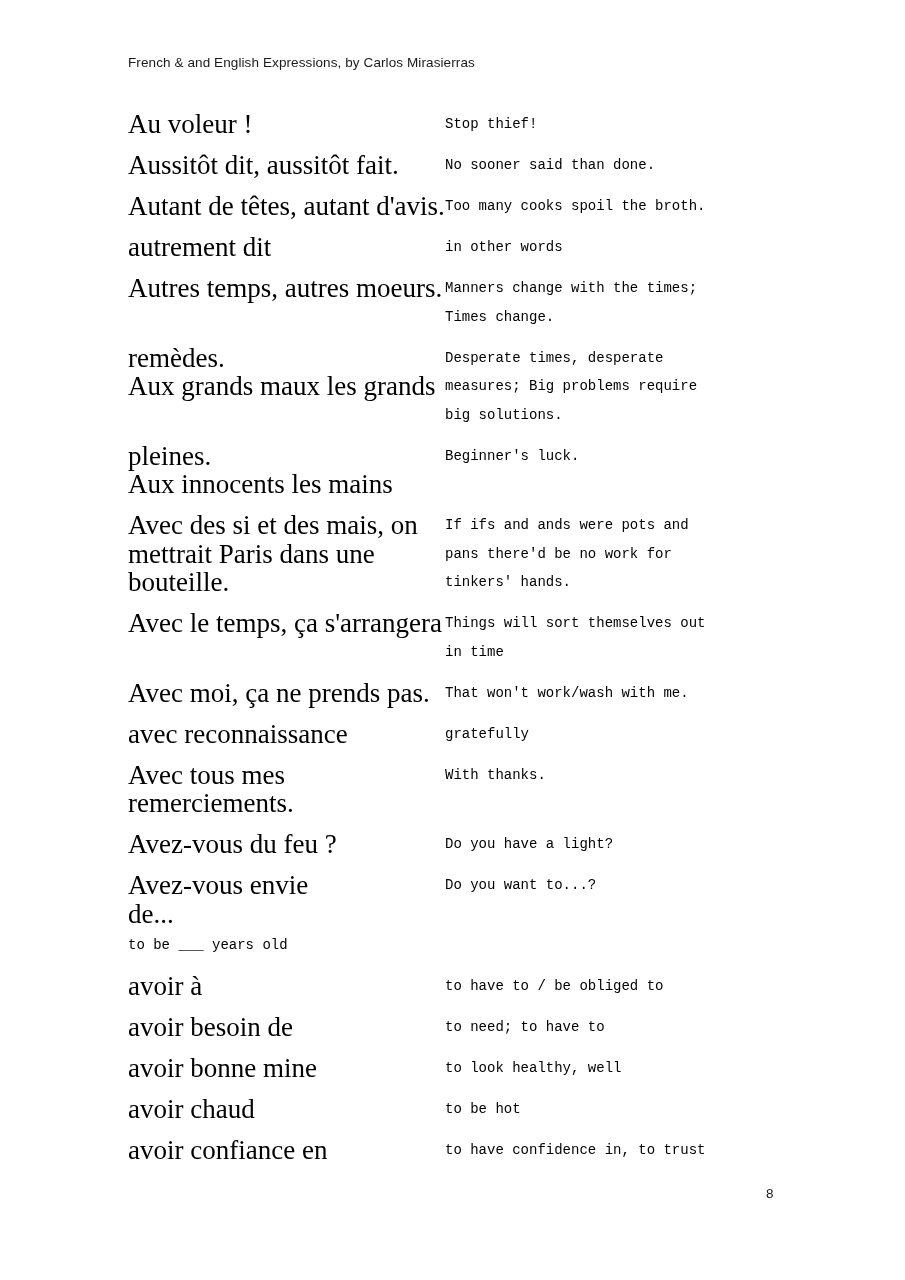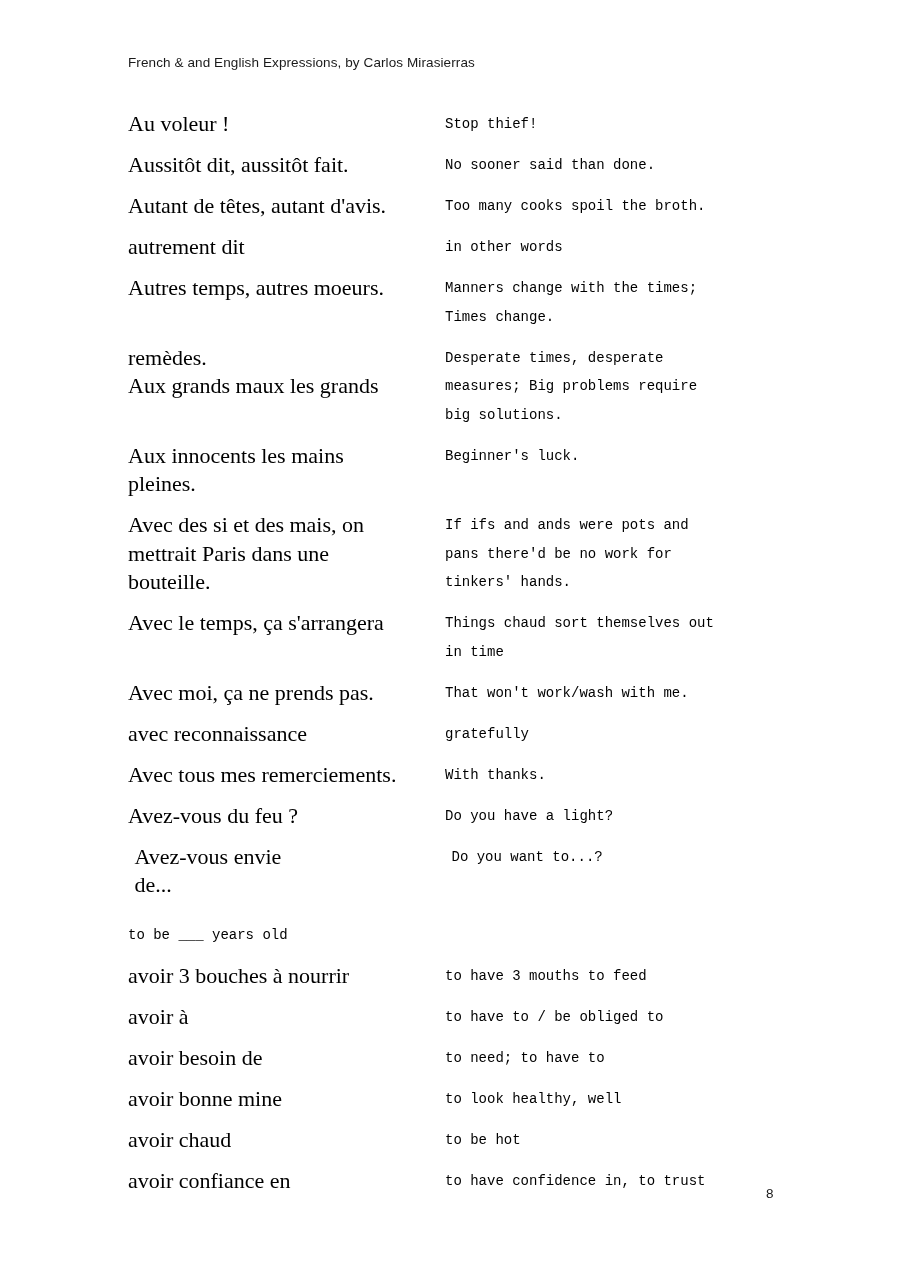--- a/index.html
+++ b/index.html
@@ -35,27 +35,26 @@
     left: 128px;
     top: 110px;
     width: 660px;
   }
   .entry {
     display: flex;
     align-items: flex-start;
     margin-bottom: 12.5px;
   }
   .entry.tight {
-    margin-bottom: 21px;
-    justify-content: center;
+    margin-bottom: 3px;
   }
   .col-fr {
     width: 317px;
     flex: 0 0 317px;
-    font-size: 22px;
+    font-size: 27px;
     line-height: 28.5px;
   }
   .col-en {
     width: 330px;
     flex: 0 0 330px;
     font-size: 14px;
     line-height: 28.5px;
     font-family: Liberation Mono, monospace;
   }
   .col-fr .line,
@@ -127,22 +126,22 @@
           <span class="line">Aux grands maux les grands</span>
         </div>
         <div class="col-en">
           <span class="line">Desperate times, desperate</span>
           <span class="line">measures; Big problems require</span>
           <span class="line">big solutions.</span>
         </div>
       </div>
       <div class="entry">
         <div class="col-fr">
+          <span class="line">pleines.</span>
           <span class="line">Aux innocents les mains</span>
-          <span class="line">pleines.</span>
         </div>
         <div class="col-en">
           <span class="line">Beginner's luck.</span>
         </div>
       </div>
       <div class="entry">
         <div class="col-fr">
           <span class="line">Avec des si et des mais, on</span>
           <span class="line">mettrait Paris dans une</span>
           <span class="line">bouteille.</span>
@@ -151,21 +150,21 @@
           <span class="line">If ifs and ands were pots and</span>
           <span class="line">pans there'd be no work for</span>
           <span class="line">tinkers' hands.</span>
         </div>
       </div>
       <div class="entry">
         <div class="col-fr">
           <span class="line">Avec le temps, ça s'arrangera</span>
         </div>
         <div class="col-en">
-          <span class="line">Things chaud sort themselves out</span>
+          <span class="line">Things will sort themselves out</span>
           <span class="line">in time</span>
         </div>
       </div>
       <div class="entry">
         <div class="col-fr">
           <span class="line">Avec moi, ça ne prends pas.</span>
         </div>
         <div class="col-en">
           <span class="line">That won't work/wash with me.</span>
         </div>
@@ -203,28 +202,20 @@
           <span class="line">Do you want to...?</span>
         </div>
       </div>
       <div class="entry">
         <div class="col-en">
           <span class="line">to be ___ years old</span>
         </div>
       </div>
       <div class="entry">
         <div class="col-fr">
-          <span class="line">avoir 3 bouches à nourrir</span>
-        </div>
-        <div class="col-en">
-          <span class="line">to have 3 mouths to feed</span>
-        </div>
-      </div>
-      <div class="entry">
-        <div class="col-fr">
           <span class="line">avoir à</span>
         </div>
         <div class="col-en">
           <span class="line">to have to / be obliged to</span>
         </div>
       </div>
       <div class="entry">
         <div class="col-fr">
           <span class="line">avoir besoin de</span>
         </div>

